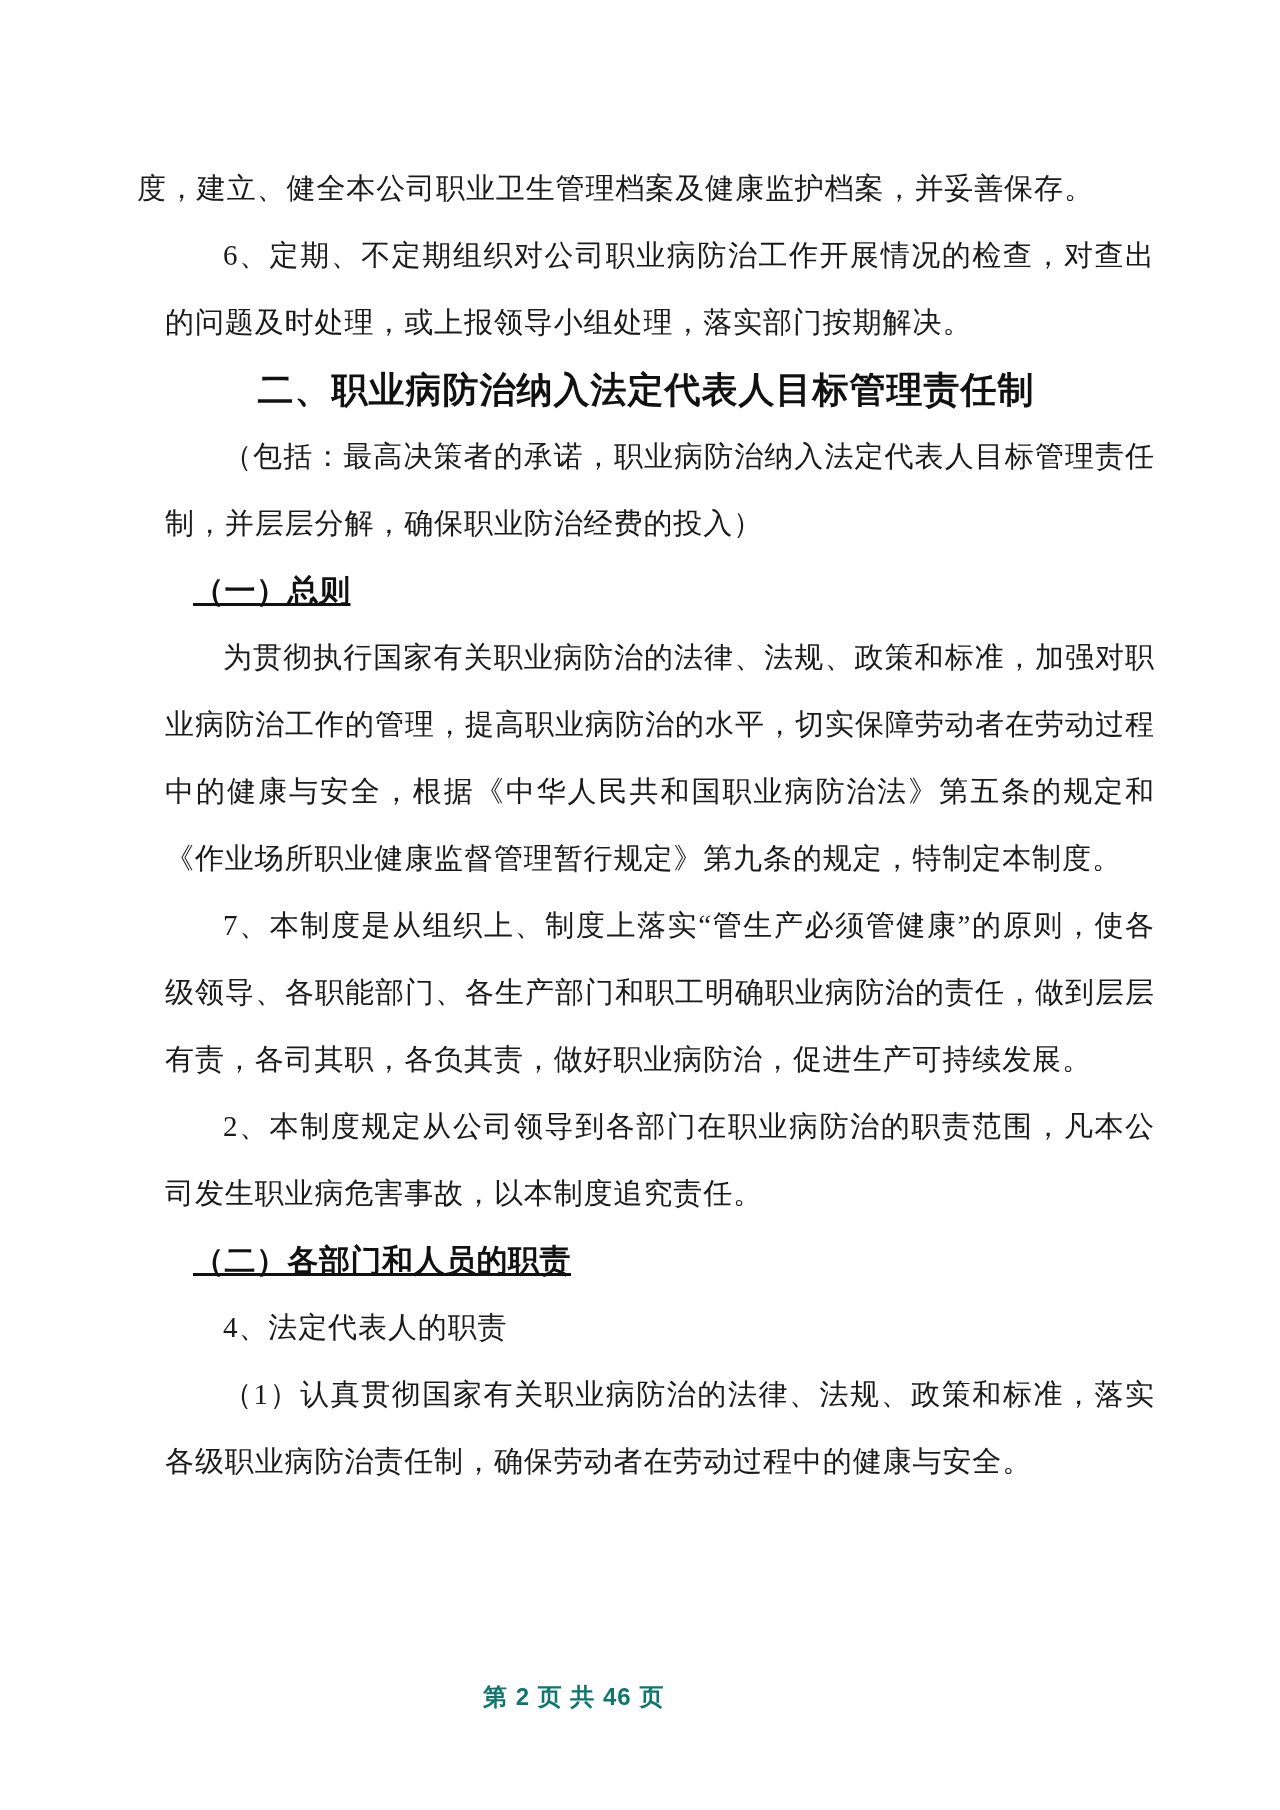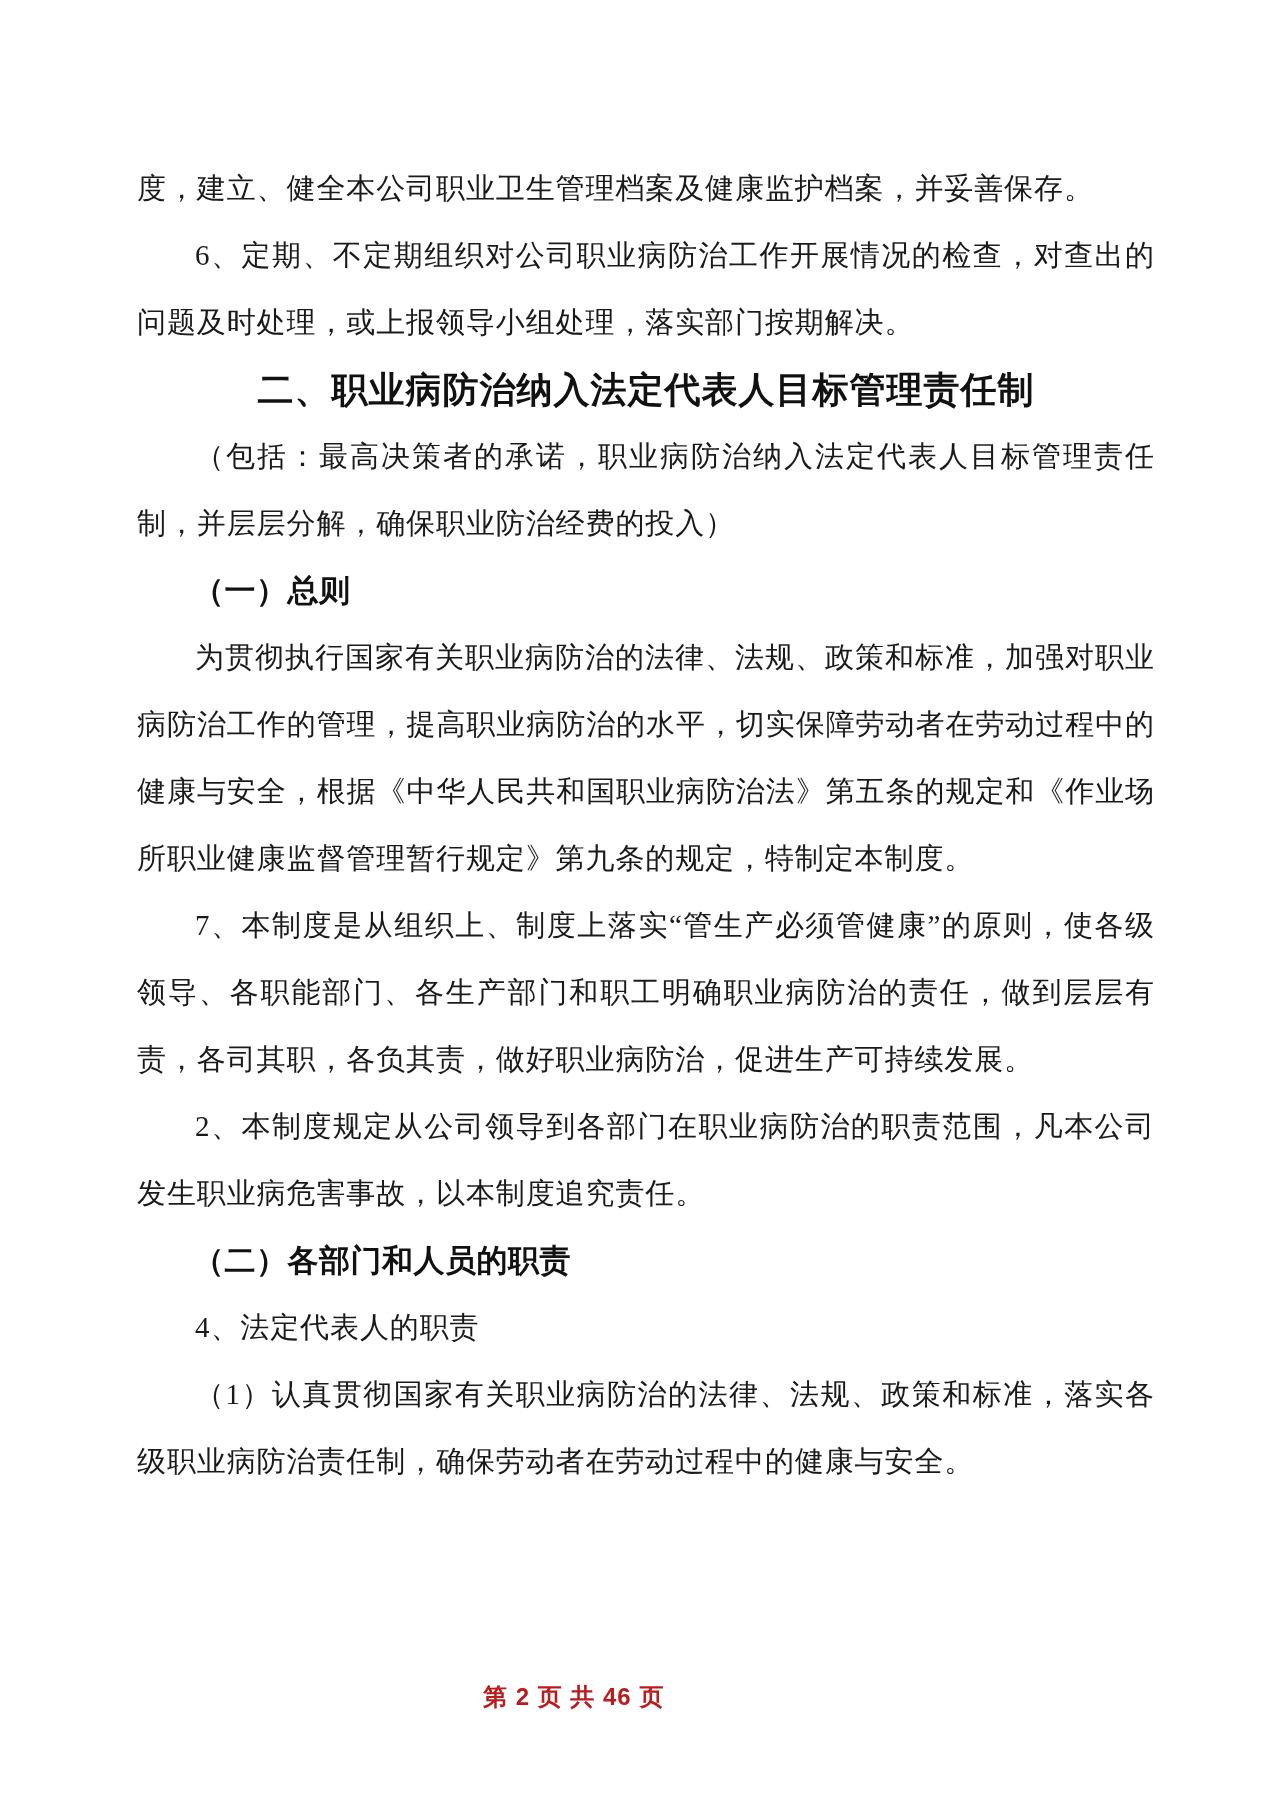--- a/index.html
+++ b/index.html
@@ -30,20 +30,21 @@
     margin: 0;
     font-size: 29px;
     line-height: 67px;
     letter-spacing: 0.9px;
     text-align: justify;
     font-weight: normal;
     color: #1a1a1a;
   }
   .body-para.indent {
     text-indent: 58px;
+    margin-left: 28px;
   }
   .heading-center {
     margin: 0;
     font-family: "Liberation Sans", "DejaVu Sans", sans-serif;
     font-weight: bold;
     font-size: 36px;
     line-height: 67px;
     letter-spacing: 1px;
     text-align: center;
     color: #111111;
@@ -51,30 +52,31 @@
   .heading-sub {
     margin: 0;
     font-family: "Liberation Sans", "DejaVu Sans", sans-serif;
     font-weight: bold;
     font-size: 31px;
     line-height: 67px;
     letter-spacing: 0.5px;
     text-indent: 56px;
     text-align: left;
     color: #111111;
+    text-decoration: underline;
   }
   .page-footer {
     position: absolute;
     left: 483px;
     top: 1681px;
     font-family: "Liberation Sans", "DejaVu Sans", sans-serif;
     font-weight: bold;
     font-size: 24px;
     letter-spacing: 1px;
-    color: #b91c1c;
+    color: #0f766e;
     white-space: nowrap;
   }
 </style>
 </head>
 <body>
 
 <div class="page">
 
   <div class="content">
 

